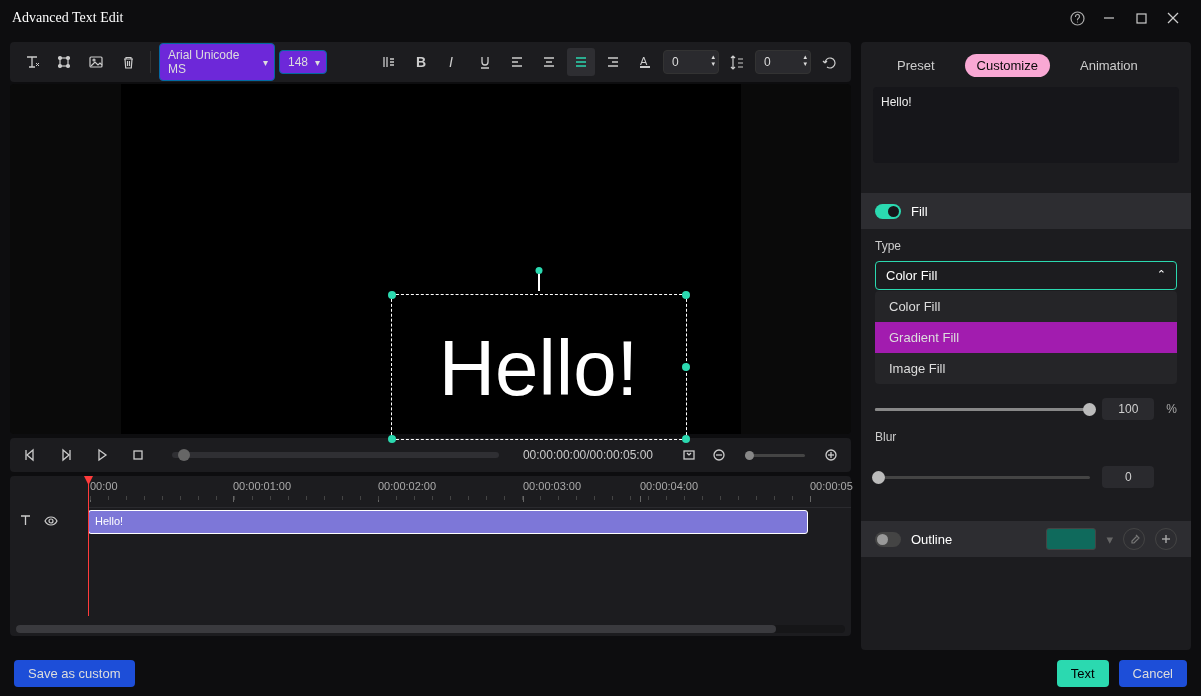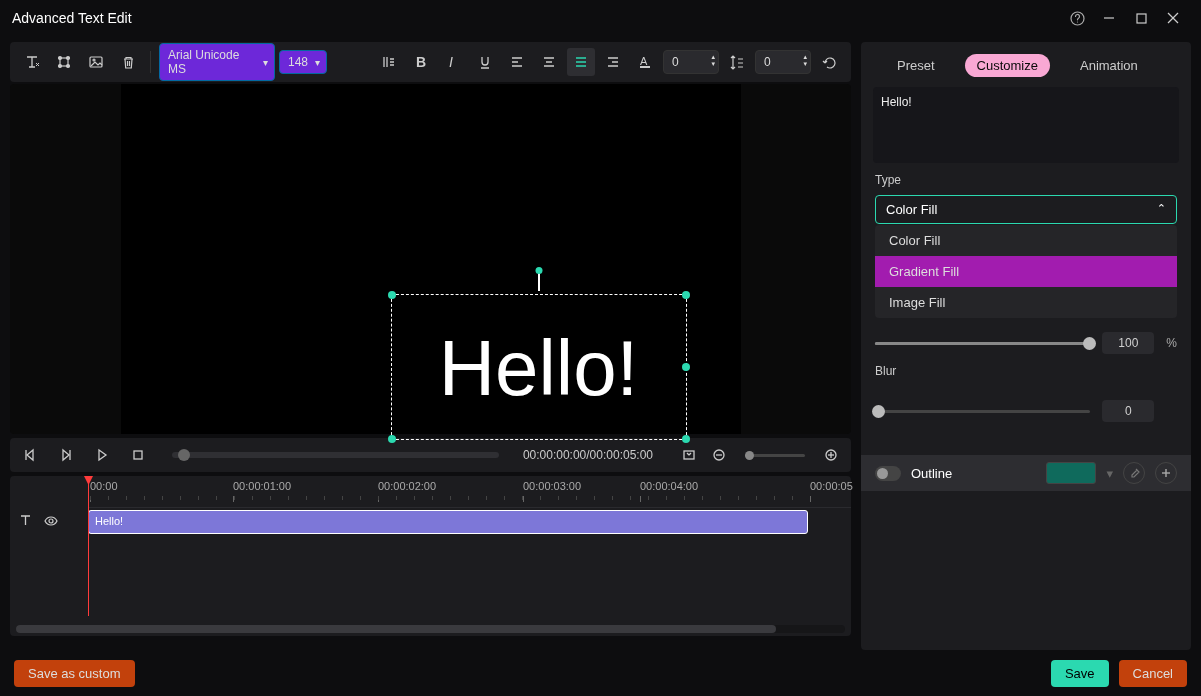--- a/index.html
+++ b/index.html
@@ -14,20 +14,21 @@
   display: flex;
   flex-direction: column;
 }
 .titlebar {
   height: 36px;
   display: flex;
   align-items: center;
   padding: 0 12px;
   color: #fff;
   font-weight: 500;
+  font-family: Liberation Serif, serif;
 }
 .titlebar-title { flex: 1; font-size: 14px; }
 .titlebar-ctrl { width: 32px; text-align: center; font-size: 15px; cursor: pointer; }
 .titlebar-ctrl svg { display: block; margin: 0 auto; }
 .main {
   flex: 1;
   display: flex;
   padding: 6px 10px 0 10px;
   gap: 10px;
 }
@@ -257,21 +258,21 @@
 }
 .section-row .lab { flex:1; font-size:13px; color:#fff; }
 .color-sw { width: 50px; height: 22px; background:#0f6a5c; border:1px solid #444; border-radius:3px; }
 .mini-btn { width:22px; height:22px; border:1px solid #444; border-radius:50%;
   display:flex; align-items:center; justify-content:center; color:#888; }
 .footer {
   height: 46px; display:flex; align-items:center; padding: 0 14px; gap: 10px;
 }
 .btn {
   padding: 6px 14px; border-radius:4px; font-size:13px; cursor:pointer;
-  background:#c2410c; color:#ddd;
+  background:#1d4ed8; color:#ddd;
 }
 .btn.primary { background:#2bd9b0; color:#000; font-weight:500; }
 .zoom-track { flex:1; height:3px; background:#444; border-radius:2px; position:relative; margin:0 6px;}
 .zoom-track::before { content:''; position:absolute; left:0; top:-3px; width:9px; height:9px; background:#888; border-radius:50%; }
 </style>
 </head>
 <body>
 
 <div class="titlebar">
   <div class="titlebar-title">Advanced Text Edit</div>
@@ -558,20 +559,24 @@
   <div class="right">
     <div class="tabs">
       <div class="tab">Preset</div>
       <div class="tab active">Customize</div>
       <div class="tab">Animation</div>
     </div>
     <div class="textarea">
       <span>Hello!</span>
     </div>
 
+    <div class="section-head">
+      <div class="toggle"></div>
+      <span>Fill</span>
+    </div>
 
     <div class="field">
       <div class="field-label">Type</div>
       <div class="select">
         <span>Color Fill</span>
         <span style="font-size:11px;">⌃</span>
       </div>
     </div>
     <div class="dropdown">
       <div class="dd-item">Color Fill</div>
@@ -615,15 +620,15 @@
             <line x1="2" y1="6" x2="10" y2="6"></line>
           </svg>
         </div>
     </div>
   </div>
 </div>
 
 <div class="footer">
   <div class="btn">Save as custom</div>
   <div class="spacer"></div>
-  <div class="btn primary">Save</div>
+  <div class="btn primary">Text</div>
   <div class="btn">Cancel</div>
 </div>
 
 </body></html>

